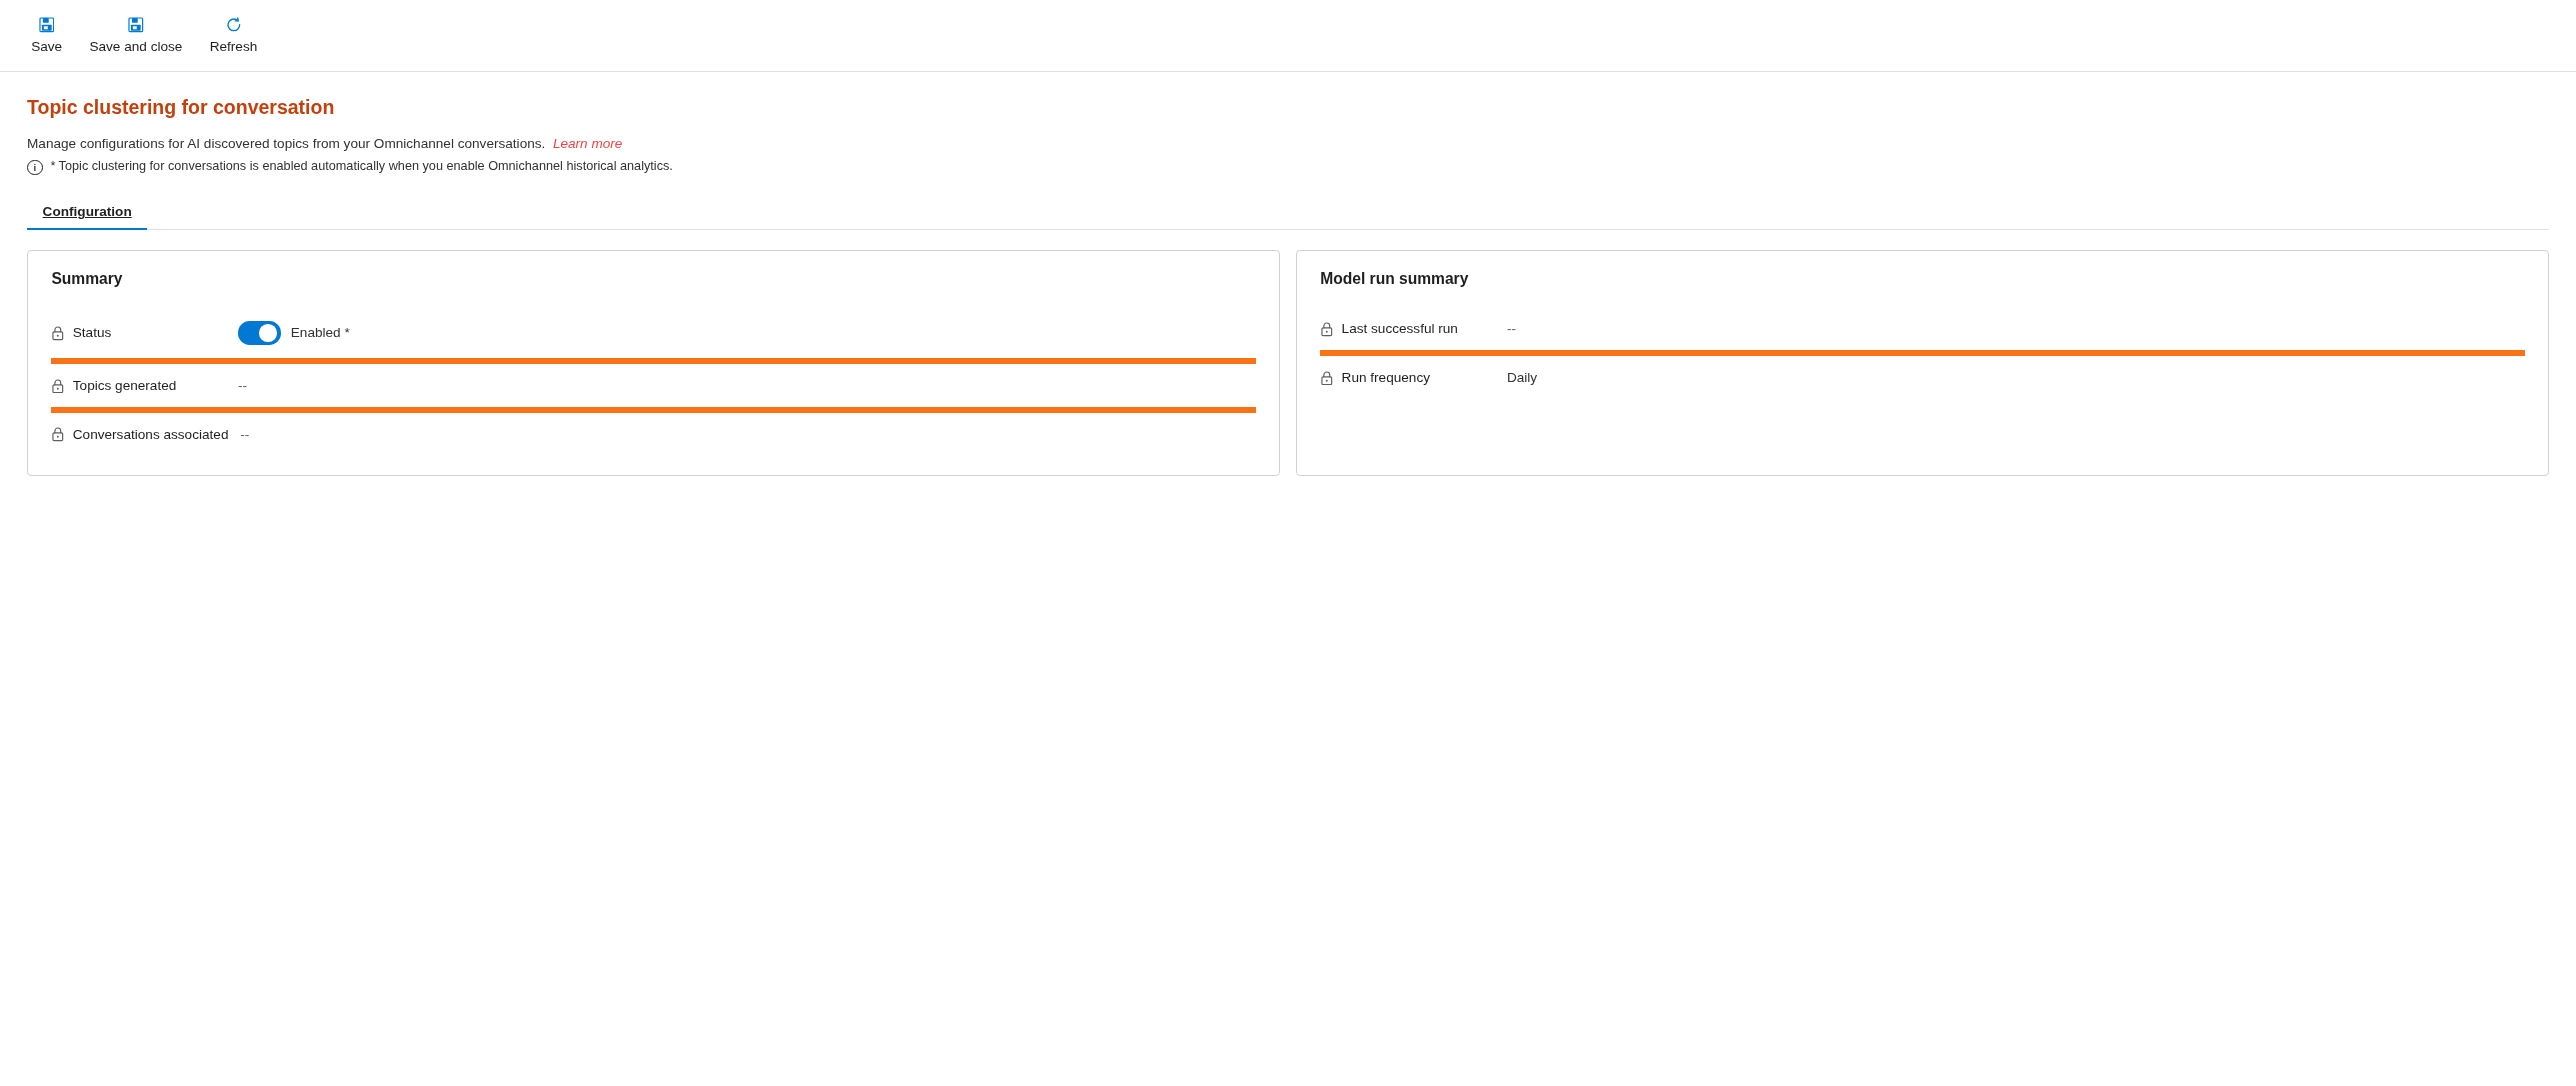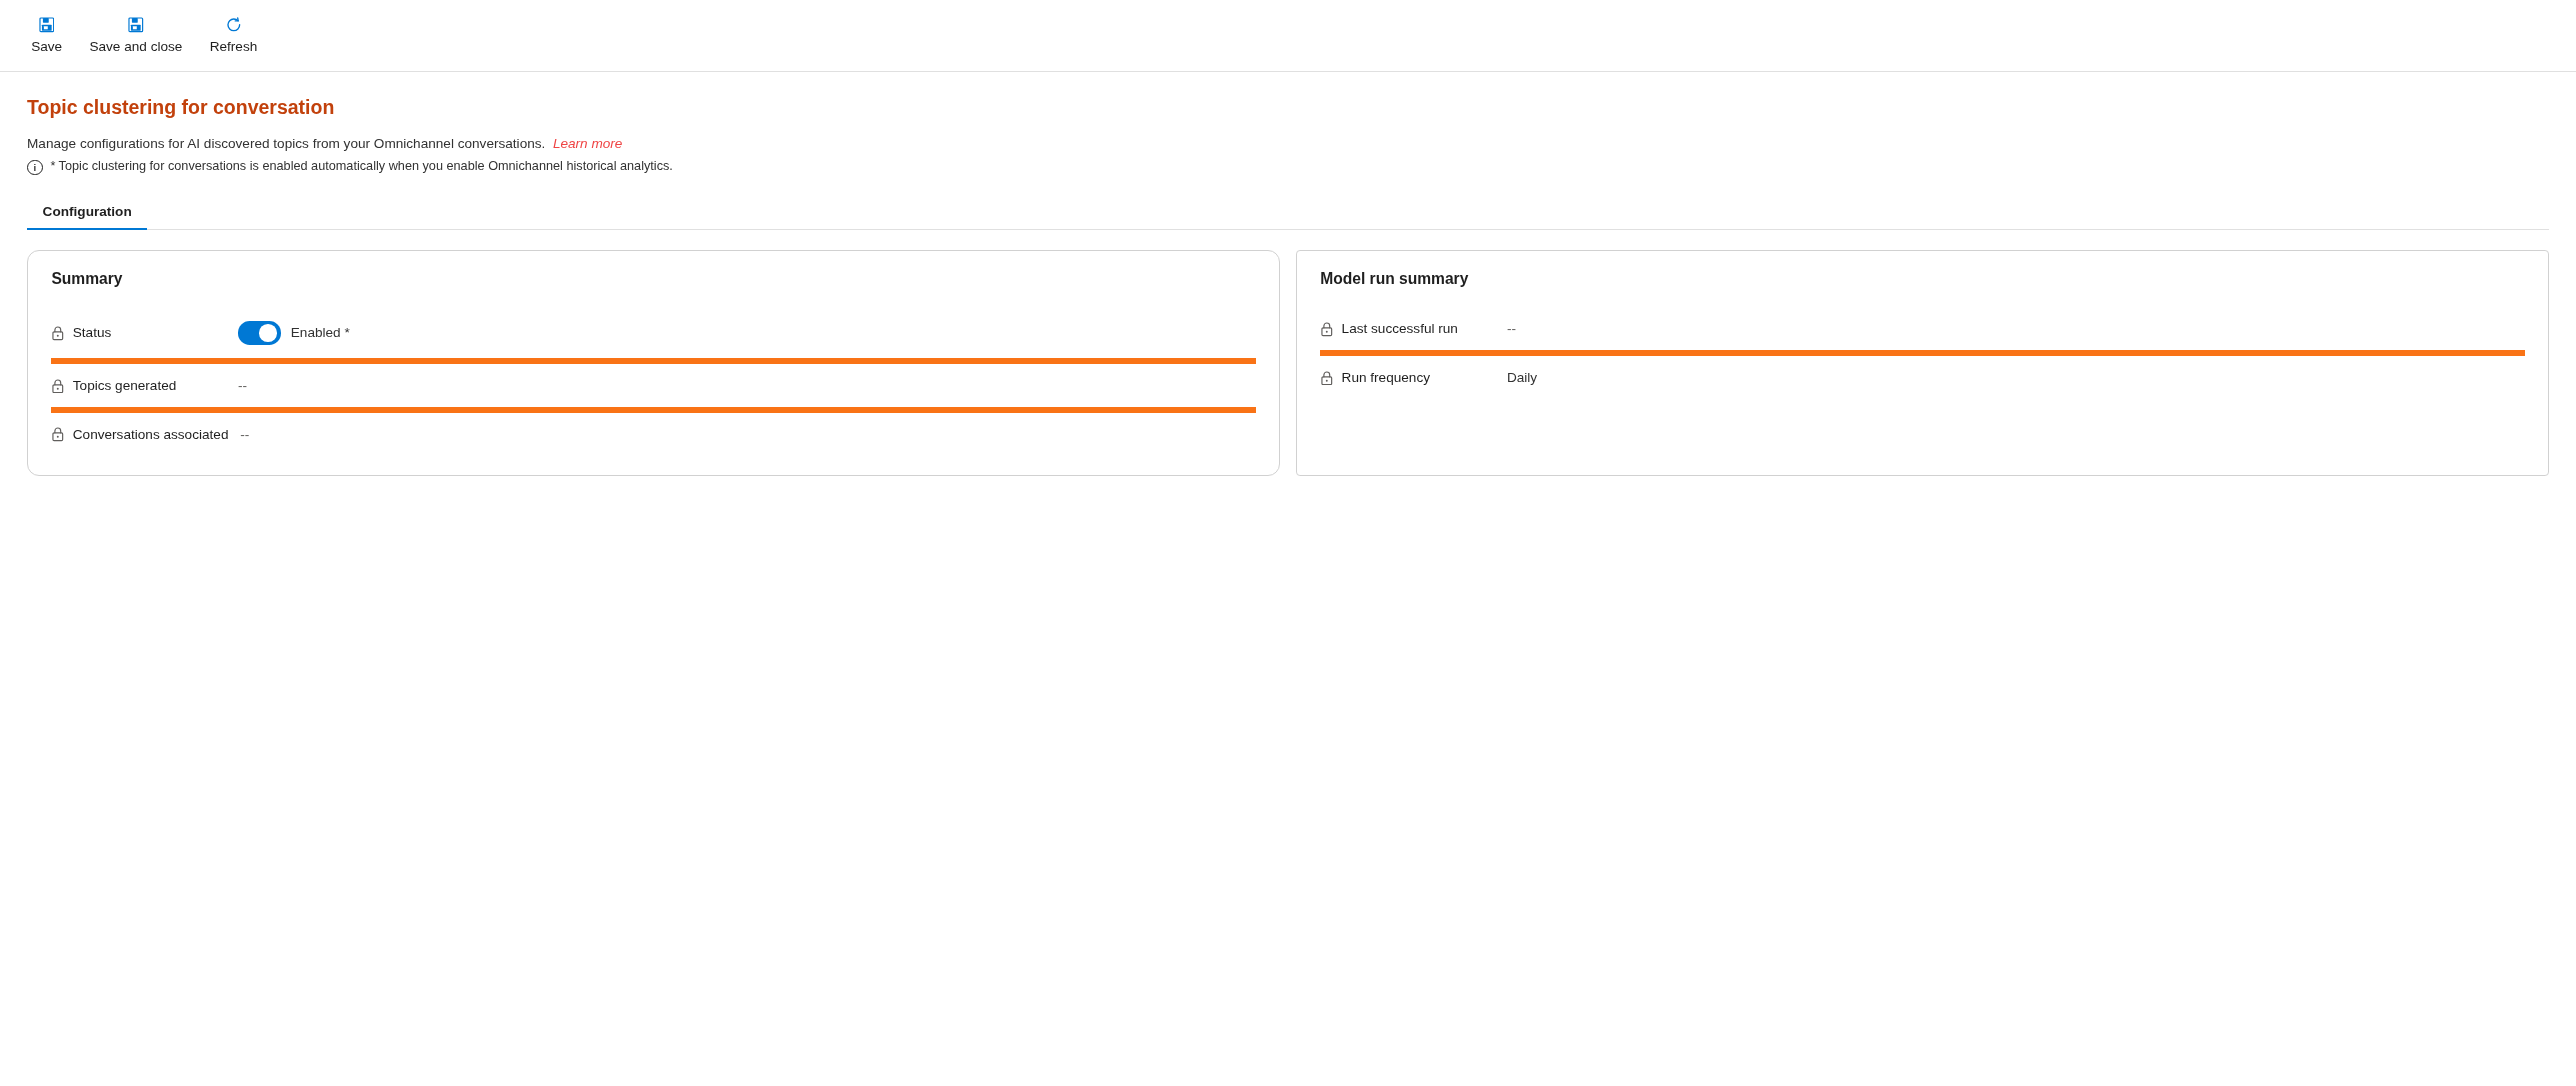--- a/index.html
+++ b/index.html
@@ -102,20 +102,21 @@
     }
 
     .tab {
       padding: 9.7px 15.6px;
       font-size: 13.6px;
       cursor: pointer;
       border: none;
       background: none;
       color: #323232;
       position: relative;
+      text-decoration: underline;
     }
 
     .tab.active {
       color: #1f1f1f;
       font-weight: 600;
     }
 
     .tab.active::after {
       content: '';
       position: absolute;
@@ -135,21 +136,20 @@
     .card {
       border: 1px solid #d1d1d1;
       border-radius: 3.9px;
       padding: 19.5px 23.4px;
       background: #ffffff;
     }
 
     .card-left {
       flex: 1;
       min-width: 0;
-      border-radius: 12px;
     }
 
     .card-right {
       flex: 1;
       min-width: 0;
     }
 
     .card-title {
       font-size: 15.6px;
       font-weight: 600;

